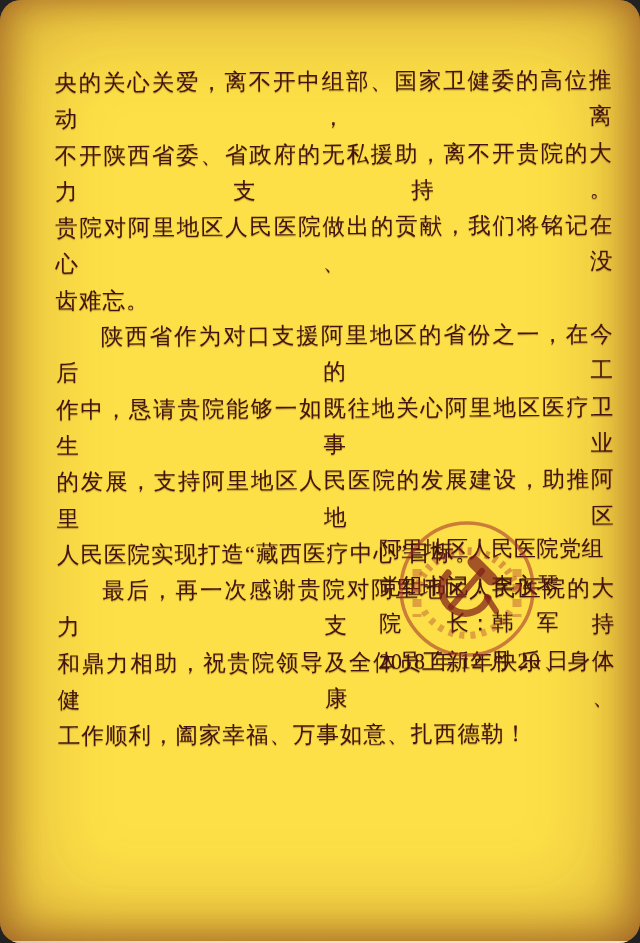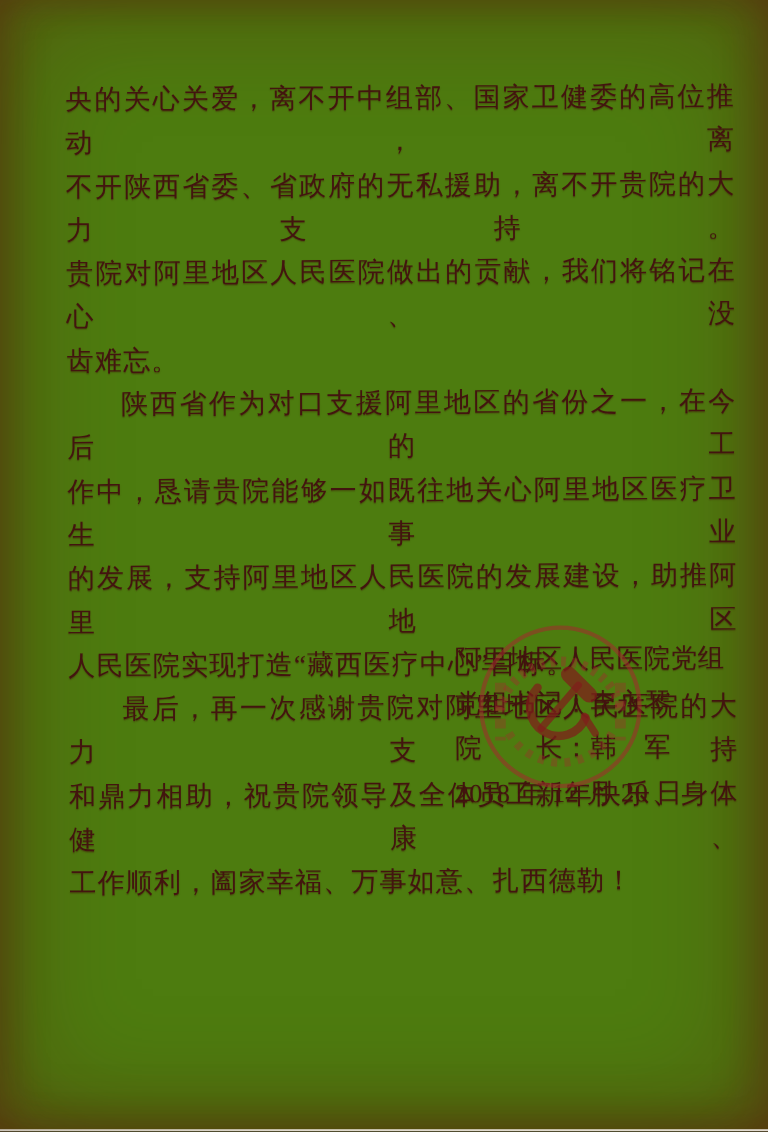--- a/index.html
+++ b/index.html
@@ -18,26 +18,27 @@
       radial-gradient(120% 90% at 48% 36%, rgba(255,195,185,0.10) 0%, rgba(255,195,185,0) 55%),
       linear-gradient(180deg,
         #d74c4f 0%,
         #cf4348 1.2%,
         #c93f45 3%,
         #c83e44 30%,
         #c63c42 55%,
         #c23a40 78%,
         #ba353b 93%,
         #b1313七 100%);
-    background-color: #4d7c0f;
+    background-color: #fde047;
     box-shadow:
       inset 0 0 95px 14px rgba(95,10,18,0.30),
       inset -14px 0 34px rgba(95,10,18,0.20),
       inset 14px 0 30px rgba(95,10,18,0.16),
       inset 0 -18px 40px rgba(95,10,18,0.18);
+    border-radius: 21px;
   }
   .content {
     position: absolute;
     left: 0; top: 0; right: 0; bottom: 0;
     transform: rotate(-0.3deg);
     transform-origin: 50% 0;
   }
   .body-text {
     position: absolute;
     left: 54px;

